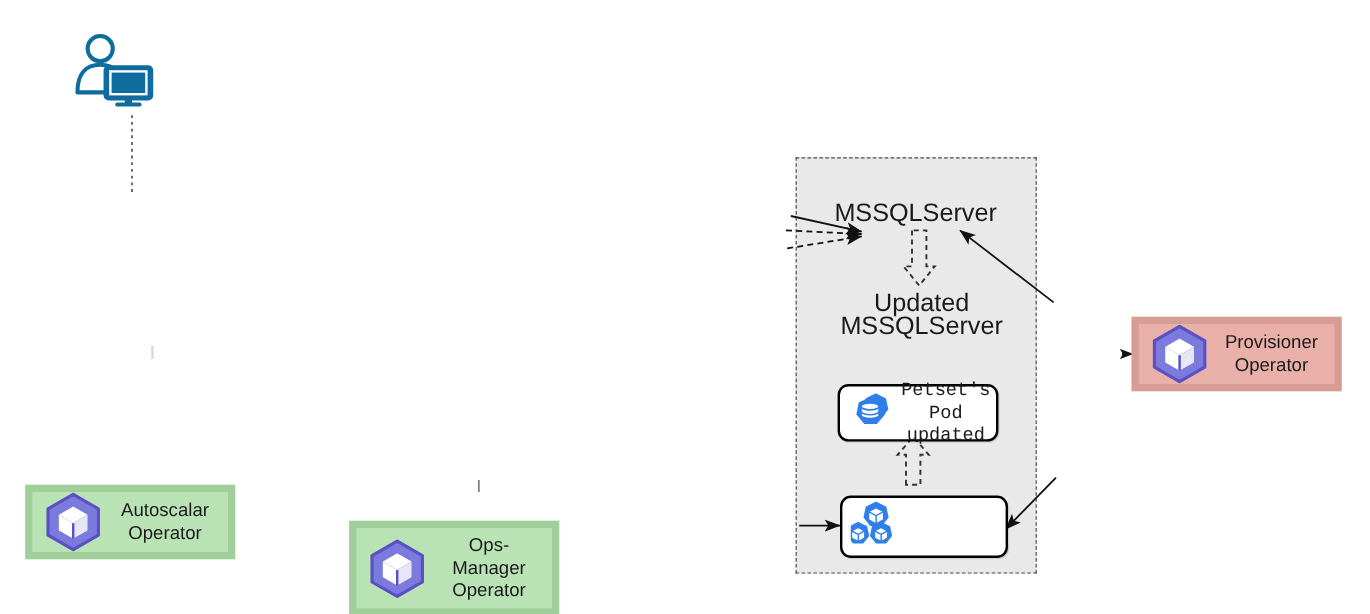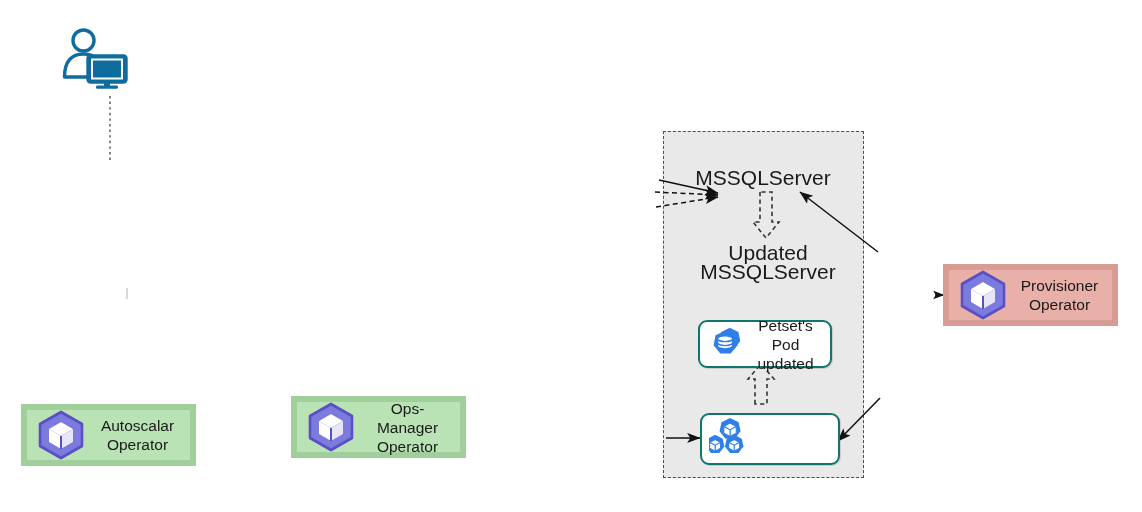--- a/index.html
+++ b/index.html
@@ -26,23 +26,24 @@
   .op-card.pink {background:#e8b0a8;border-color:#d79d94;}
   .op-label{
     font-size:15.5px;line-height:19px;color:#1a1a1a;
     text-align:center;flex:1;white-space:pre-line;
   }
   .op-icon{width:52px;height:52px;flex:0 0 52px;}
 
   
   .pod-card{
     display:flex;align-items:center;gap:6px;
-    background:#ffffff;border:2px solid #0f766e;border-radius:9px;
+    background:#ffffff;border:2px solid #000000;border-radius:9px;
     padding:5px 10px 5px 7px;
     box-shadow:1px 1px 0 rgba(0,0,0,.12);
+    font-family:Liberation Mono, monospace;
   }
   .pod-label{
     font-size:15.5px;line-height:19px;color:#1a1a1a;
     text-align:center;flex:1;white-space:pre-line;
   }
   .pod-ico{flex:0 0 auto;}
 
   
   .plain-label{
     position:absolute;z-index:3;
@@ -143,21 +144,21 @@
         <path d="M26,13 L38,20 L26,27 L14,20 z" fill="#ffffff"></path>
         <path d="M26,27 L38,20 L38,33 L26,40 z" fill="#e6e6f7"></path>
         <path d="M26,27 L14,20 L14,33 L26,40 z" fill="#ffffff"></path>
         <path d="M26,27 L26,40" stroke="#5a4fc4" stroke-width="2"></path>
       </svg>
     </span>
     <span class="op-label">Autoscalar
 Operator</span>
   </div>
 
-  <div class="node op-card green" style="left:291px;top:396px;width:175px;height:62px;">
+  <div class="node op-card green" style="left:291px;top:434px;width:175px;height:79px;">
     <span class="op-icon">
       <svg viewBox="0 0 52 52" width="52" height="52" xmlns="http://www.w3.org/2000/svg">
         <polygon points="26,3 47,15 47,37 26,49 5,37 5,15" fill="#7b7bdd" stroke="#5a4fc4" stroke-width="2.6" stroke-linejoin="round"></polygon>
         <polygon points="26,13 38,20 38,33 26,40 14,33 14,20" fill="#5a4fc4"></polygon>
         <path d="M26,13 L38,20 L26,27 L14,20 z" fill="#ffffff"></path>
         <path d="M26,27 L38,20 L38,33 L26,40 z" fill="#e6e6f7"></path>
         <path d="M26,27 L14,20 L14,33 L26,40 z" fill="#ffffff"></path>
         <path d="M26,27 L26,40" stroke="#5a4fc4" stroke-width="2"></path>
       </svg>
     </span>

